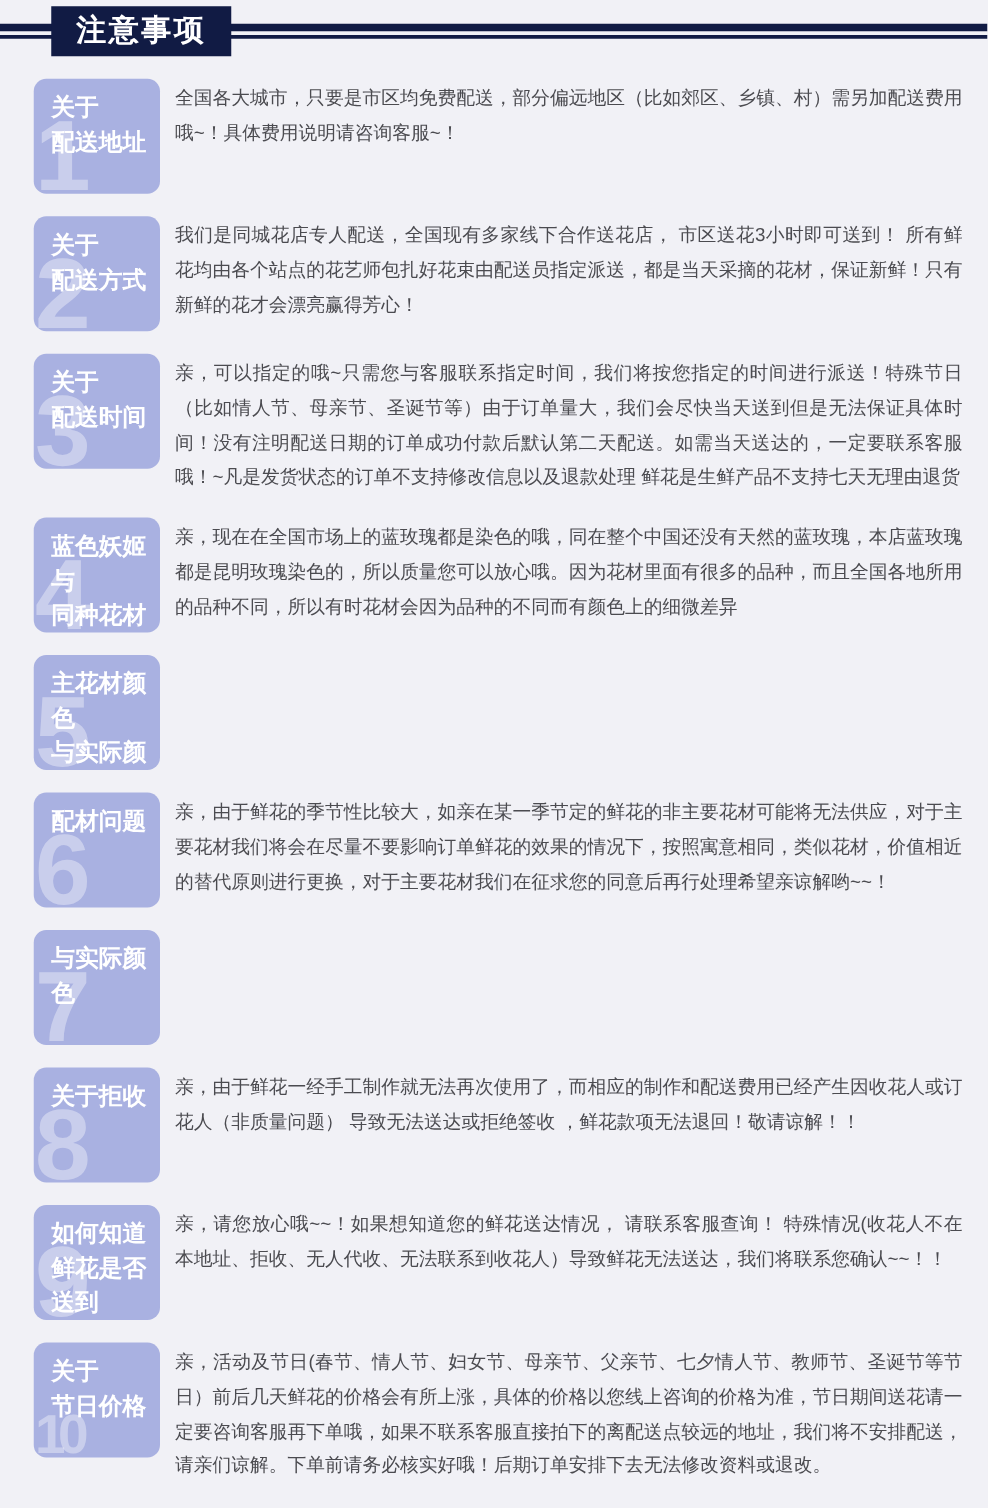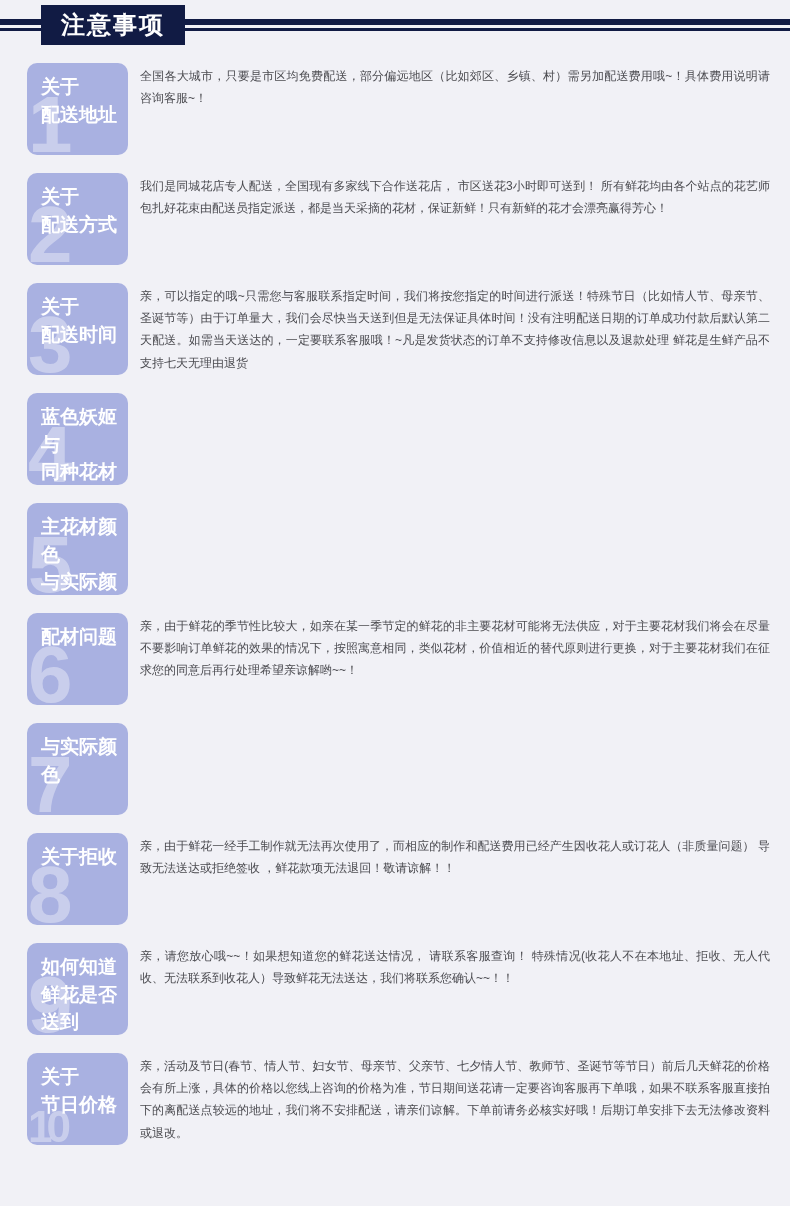--- a/index.html
+++ b/index.html
@@ -84,21 +84,21 @@
     color: #ffffff;
     font-size: 19px;
     font-weight: bold;
     line-height: 1.45;
     white-space: pre-line;
   }
   .body-text {
     flex: 1;
     padding-top: 2px;
     color: #4b4b50;
-    font-size: 12px;
+    font-size: 15px;
     line-height: 1.85;
     text-align: justify;
   }
 </style>
 </head>
 <body>
 
 <div class="page">
 
   <div class="header">
@@ -136,20 +136,21 @@
       <p class="body-text">亲，可以指定的哦~只需您与客服联系指定时间，我们将按您指定的时间进行派送！特殊节日（比如情人节、母亲节、圣诞节等）由于订单量大，我们会尽快当天送到但是无法保证具体时间！没有注明配送日期的订单成功付款后默认第二天配送。如需当天送达的，一定要联系客服哦！~凡是发货状态的订单不支持修改信息以及退款处理 鲜花是生鲜产品不支持七天无理由退货</p>
     </section>
 
     <section class="row">
       <div class="label-box">
         <span class="label-num">4</span>
         <span class="label-text">蓝色妖姬与
 同种花材的
 差异</span>
       </div>
+      <p class="body-text">亲，现在在全国市场上的蓝玫瑰都是染色的哦，同在整个中国还没有天然的蓝玫瑰，本店蓝玫瑰都是昆明玫瑰染色的，所以质量您可以放心哦。因为花材里面有很多的品种，而且全国各地所用的品种不同，所以有时花材会因为品种的不同而有颜色上的细微差异</p>
     </section>
 
     <section class="row">
       <div class="label-box">
         <span class="label-num">5</span>
         <span class="label-text">主花材颜色
 与实际颜色
 有差别</span>
       </div>
     </section>

